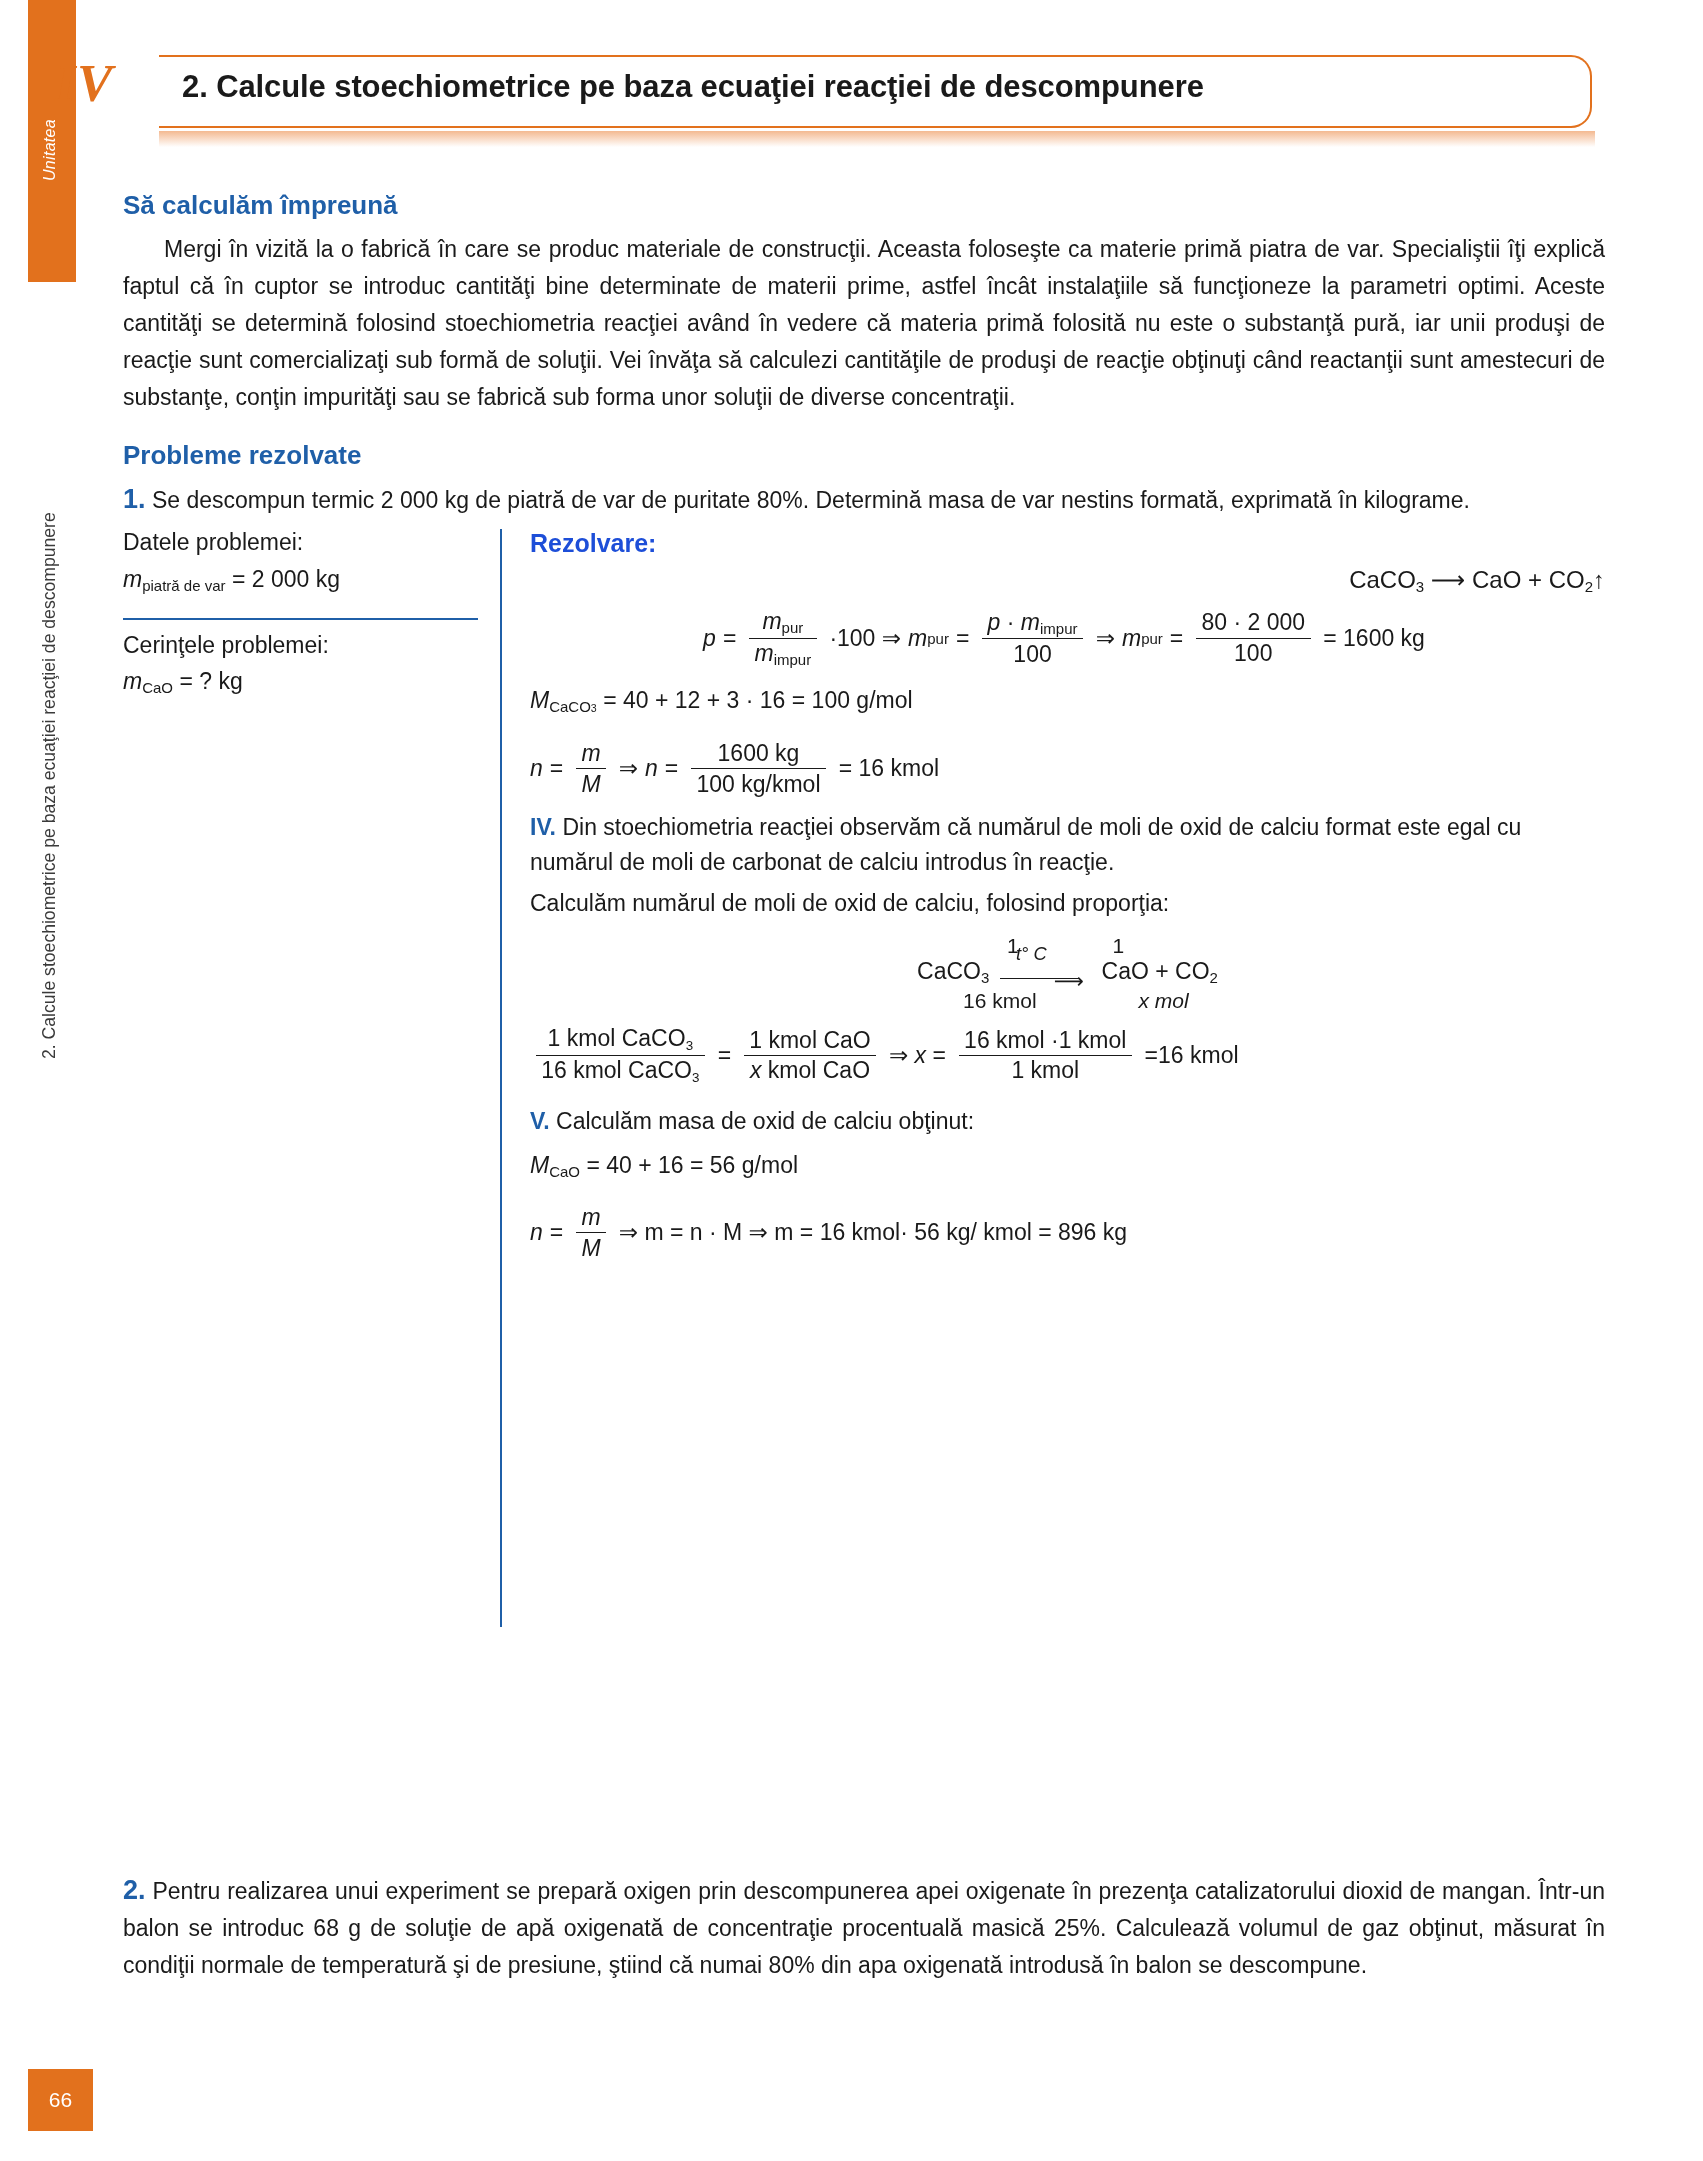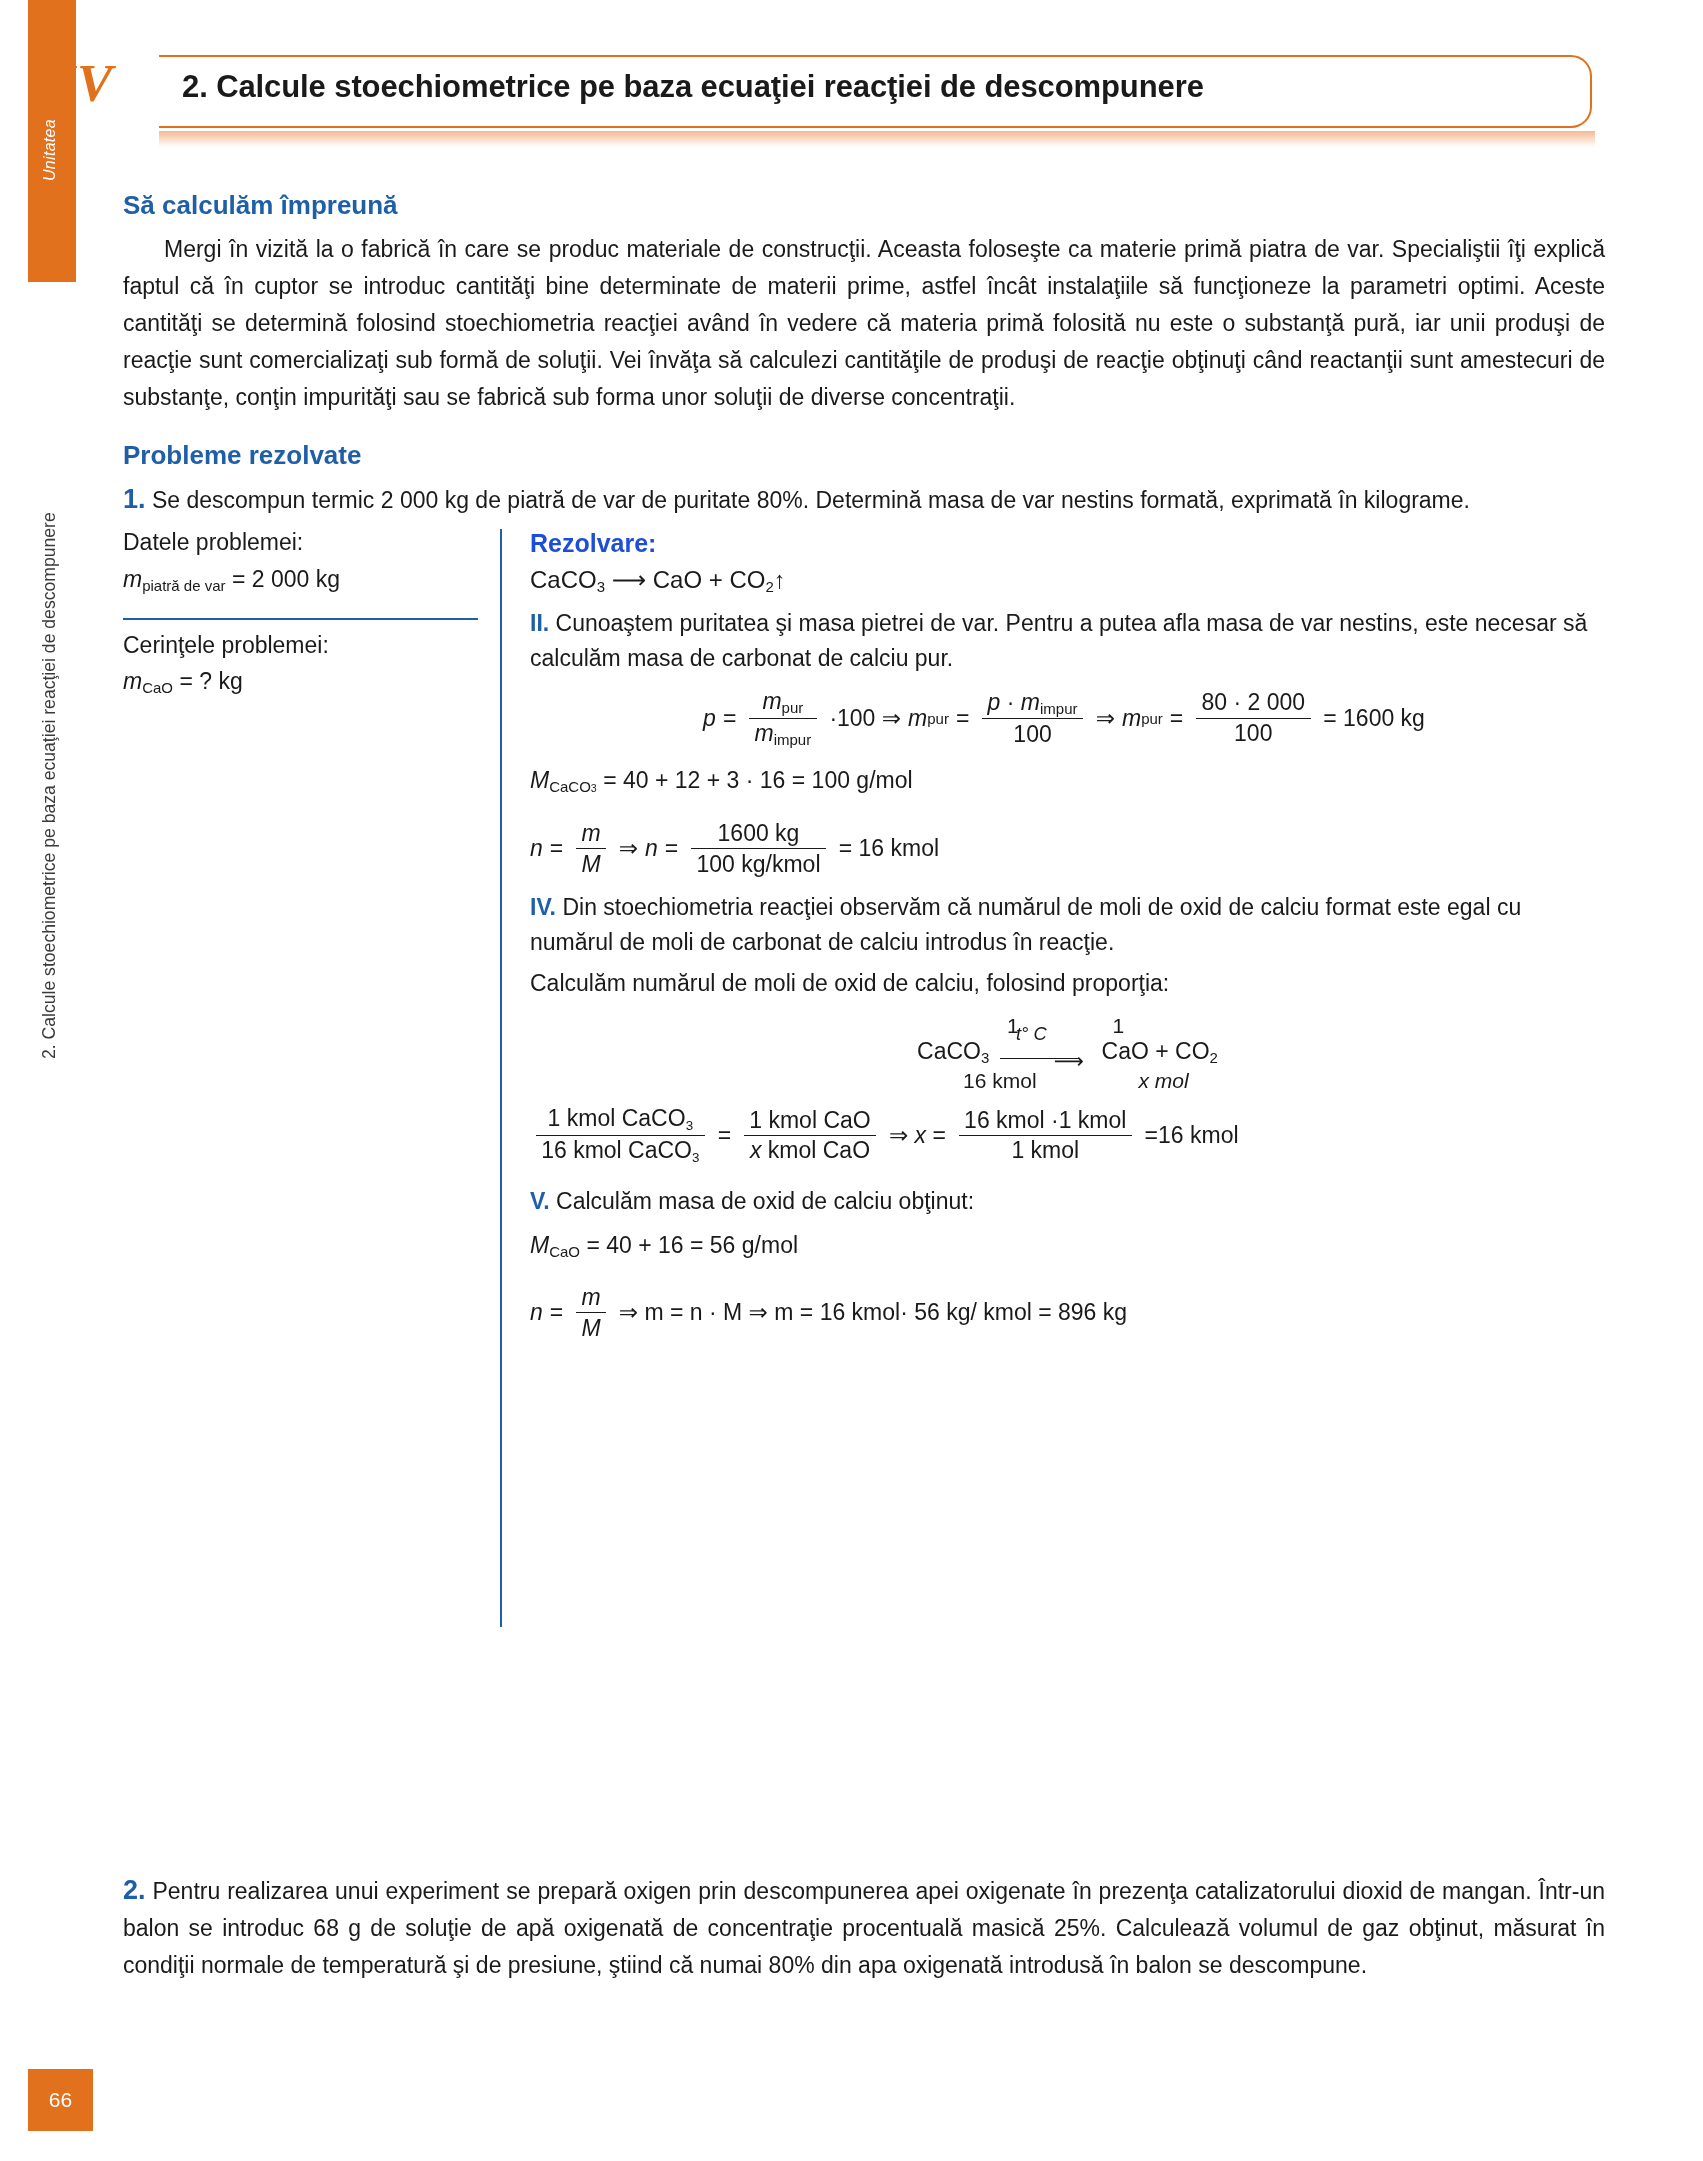--- a/index.html
+++ b/index.html
@@ -175,21 +175,21 @@
   }
   .step {
     font-size: 23px;
     line-height: 35px;
     margin: 0 0 5.6px 0;
     text-align: left;
   }
   .step b.rn { color: #1f5fa8; }
 
   .eqn-center {
-    text-align: left;
+    text-align: right;
     font-size: 24px;
     margin: 1px 0 10px 0;
   }
   .eq-line { font-size: 23px; line-height: 38px; margin: 7px 0; }
 
   
   .frac {
     display: inline-block;
     vertical-align: middle;
     text-align: center;
@@ -315,24 +315,20 @@
     </div>
 
     <div class="right-col">
 
       <div class="res-title">Rezolvare:</div>
 
       <div class="eqn-center">
         CaCO<span class="sub">3</span> ⟶ CaO + CO<span class="sub">2</span>↑
       </div>
 
-      <p class="step">
-        <b class="rn">II.</b>
-        <span>Cunoaştem puritatea şi masa pietrei de var. Pentru a putea afla masa de var nestins, este necesar să calculăm masa de carbonat de calciu pur.</span>
-      </p>
 
       <div class="bigrow" style="justify-content:center;">
         <span class="it">p</span>
           <span class="op">=</span>
         <span class="frac">
           <span class="num"><span class="it">m</span><span class="sub">pur</span></span>
           <span class="den"><span class="it">m</span><span class="sub">impur</span></span>
         </span>
         <span class="op">·100&nbsp;⇒</span>
         <span class="it">m</span>

